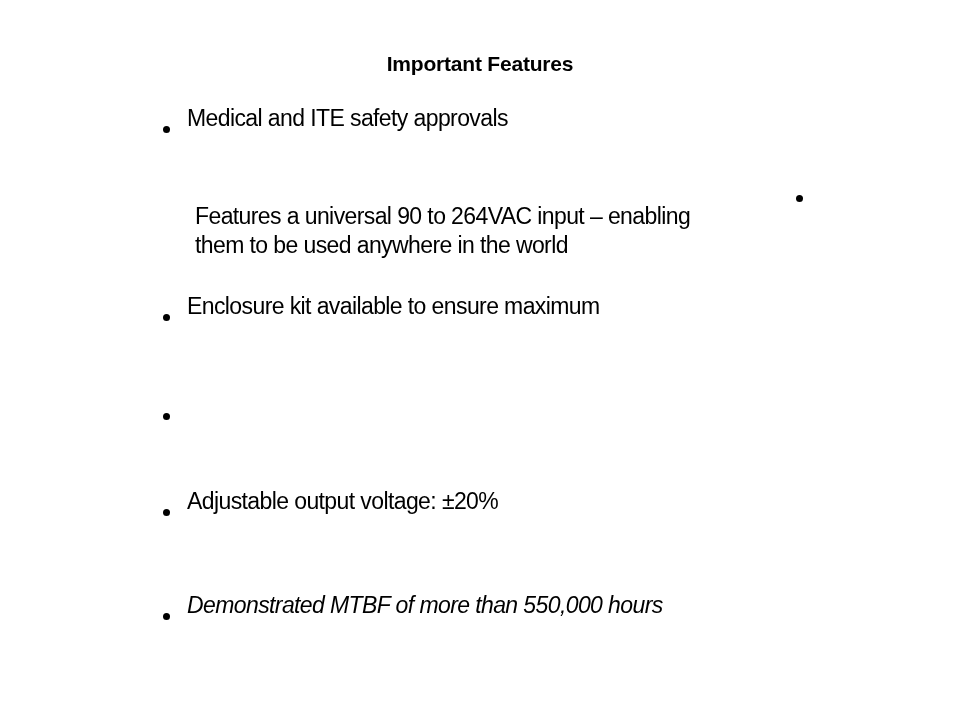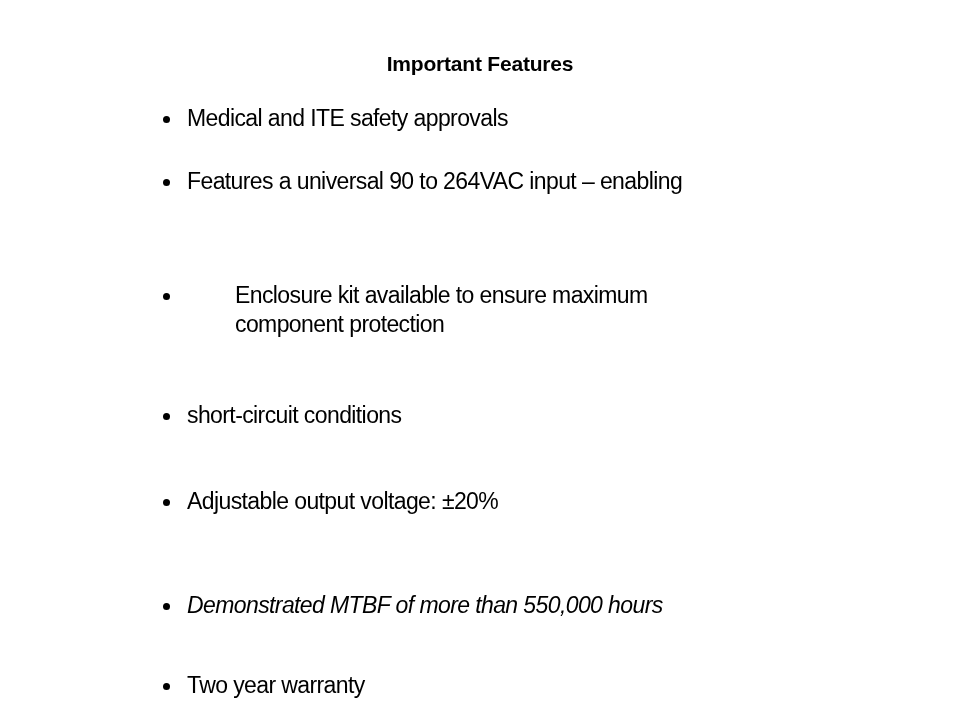--- a/index.html
+++ b/index.html
@@ -30,21 +30,21 @@
       font-weight: bold;
       font-size: 21px;
       line-height: 28px;
       letter-spacing: -0.2px;
     }
     .bullet-item {
       position: absolute;
       left: 160px;
       width: 660px;
       display: flex;
-      align-items: flex-start;
+      align-items: flex-end;
     }
     .bullet-dot {
       width: 7px;
       height: 7px;
       border-radius: 50%;
       background: #000000;
       margin-top: 12px;
       margin-left: 3px;
       margin-right: 17px;
       flex: 0 0 auto;
@@ -62,55 +62,48 @@
 <div class="slide">
   <div class="title">Important Features</div>
 
   <div class="bullet-item" style="top:104px;">
     <span class="bullet-dot"></span>
     <div class="bullet-text">
       <div>Medical and ITE safety approvals</div>
     </div>
   </div>
 
-  <div class="bullet-item" style="top:167px;">
+  <div class="bullet-item" style="top:183px;flex-direction:column;">
     <span class="bullet-dot"></span>
     <div class="bullet-text">
       <div>Features a universal 90 to 264VAC input – enabling</div>
+      <div>them to be used anywhere in the world</div>
     </div>
   </div>
 
-  <div class="bullet-item" style="top:281px;gap:48px;">
+  <div class="bullet-item" style="top:292px;">
     <span class="bullet-dot"></span>
     <div class="bullet-text">
       <div>Enclosure kit available to ensure maximum</div>
-      <div>component protection</div>
     </div>
   </div>
 
   <div class="bullet-item" style="top:401px;">
     <span class="bullet-dot"></span>
     <div class="bullet-text">
-      <div>short-circuit conditions</div>
     </div>
   </div>
 
   <div class="bullet-item" style="top:487px;">
     <span class="bullet-dot"></span>
     <div class="bullet-text">
       <div>Adjustable output voltage: ±20%</div>
     </div>
   </div>
 
   <div class="bullet-item" style="top:591px;font-style:italic;">
     <span class="bullet-dot"></span>
     <div class="bullet-text">
       <div>Demonstrated MTBF of more than 550,000 hours</div>
     </div>
   </div>
 
-  <div class="bullet-item" style="top:671px;">
-    <span class="bullet-dot"></span>
-    <div class="bullet-text">
-      <div>Two year warranty</div>
-    </div>
-  </div>
 </div>
 
 </body></html>

